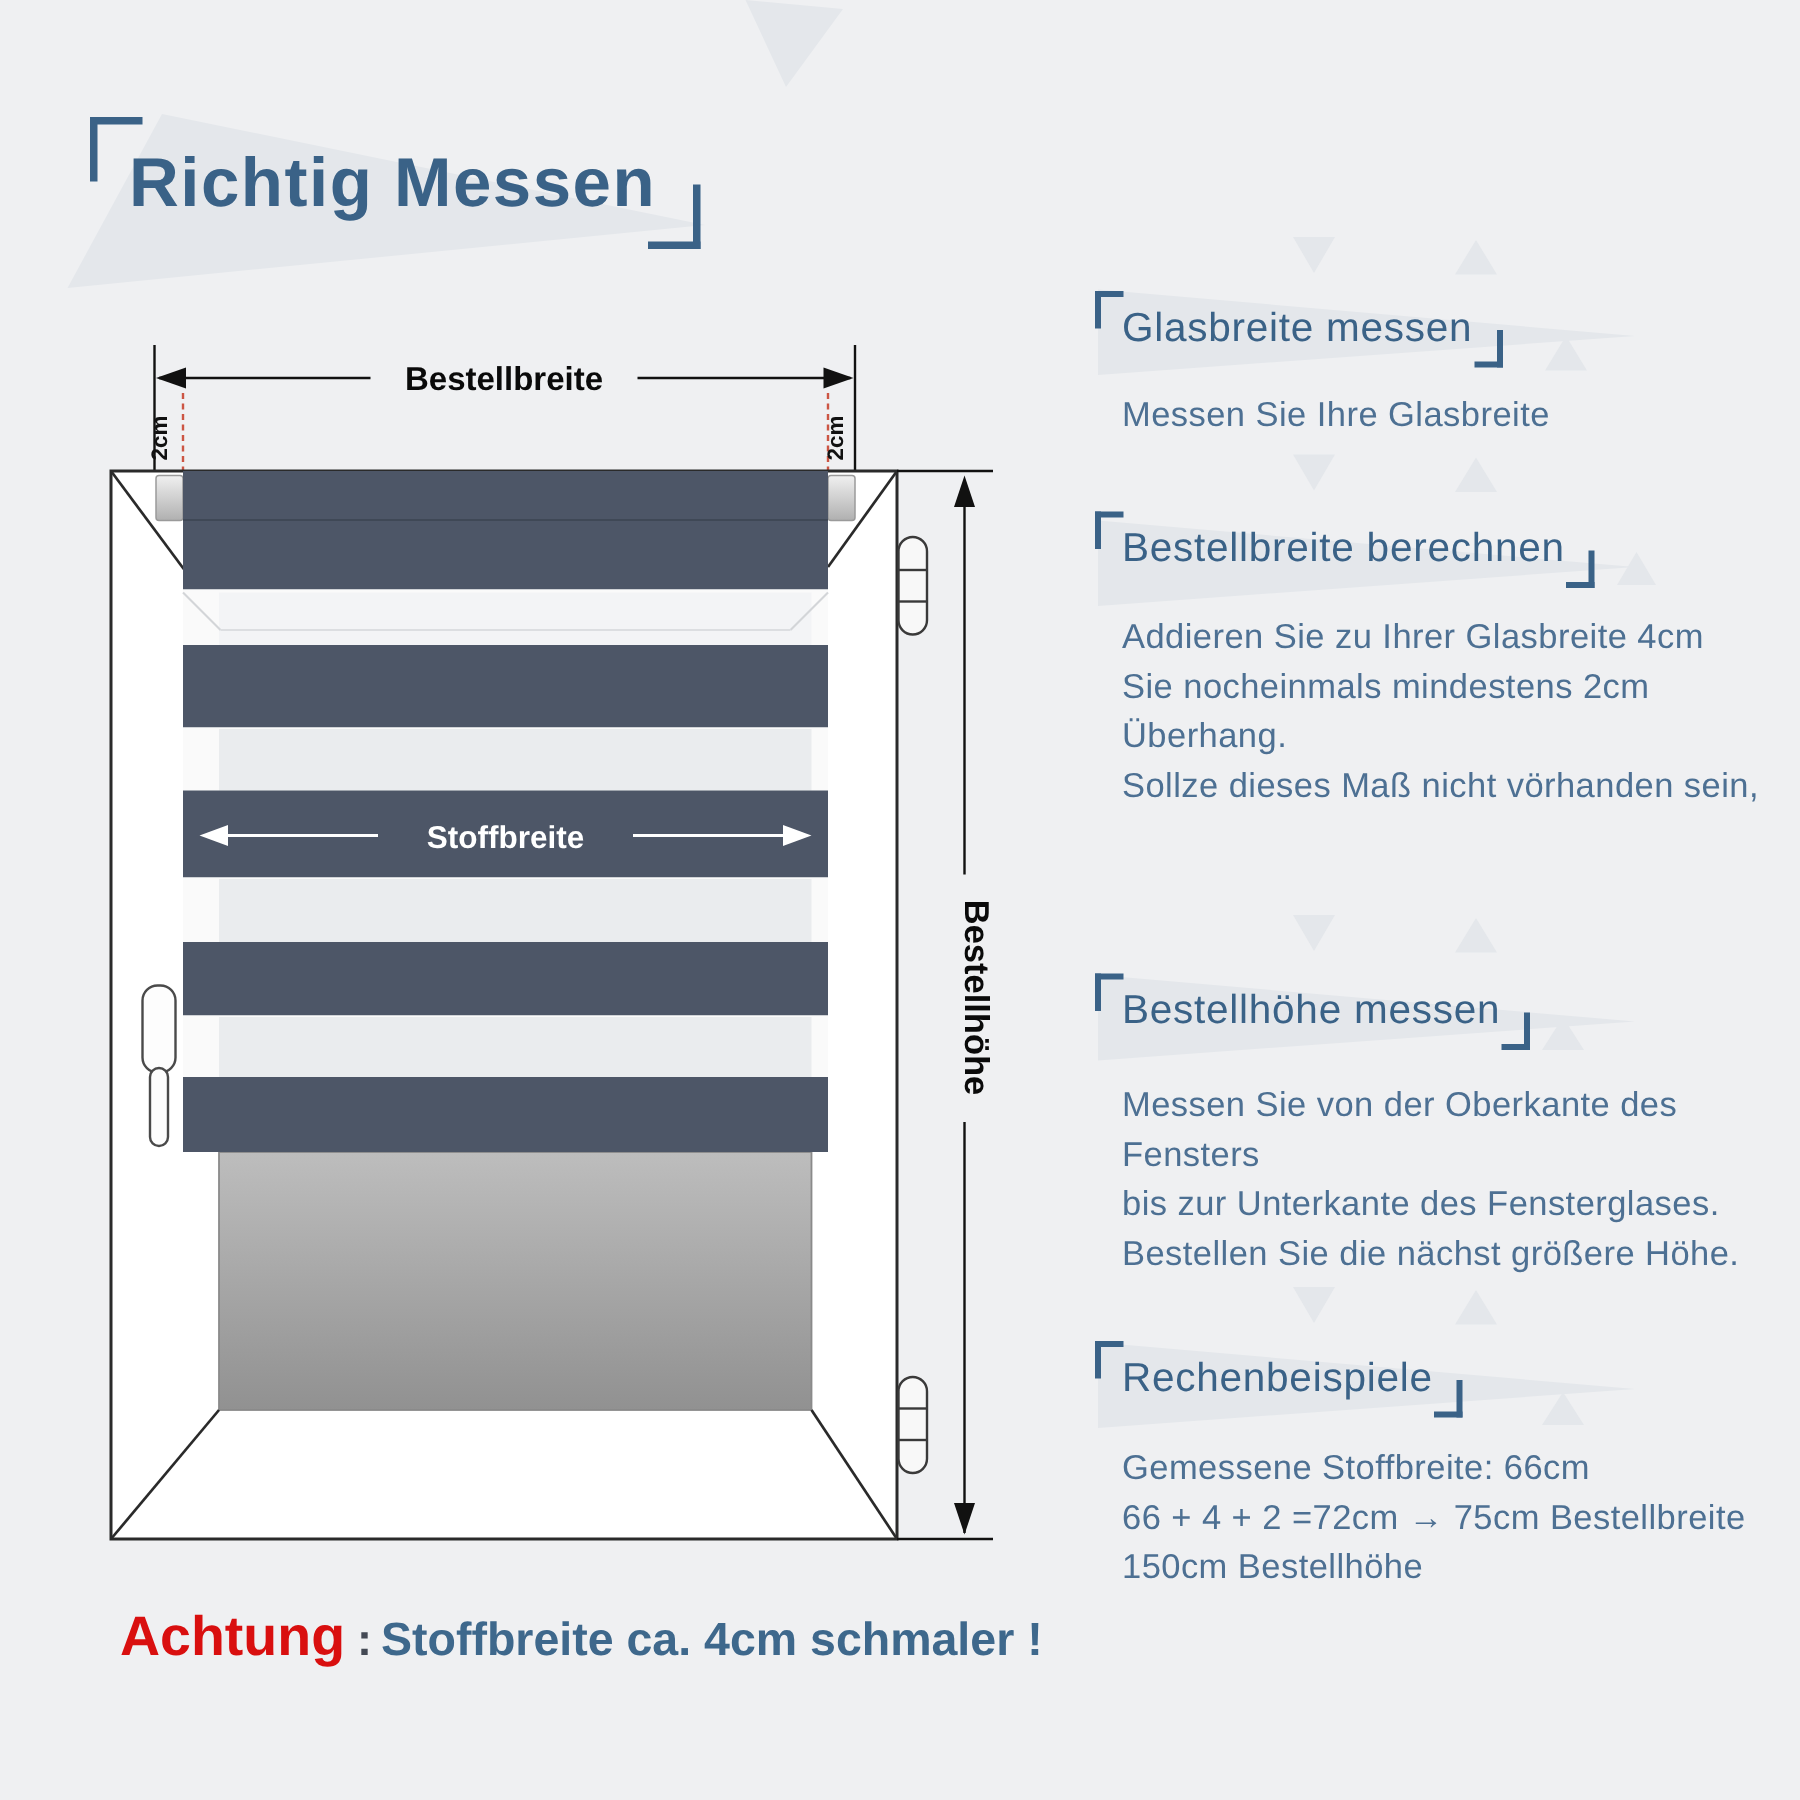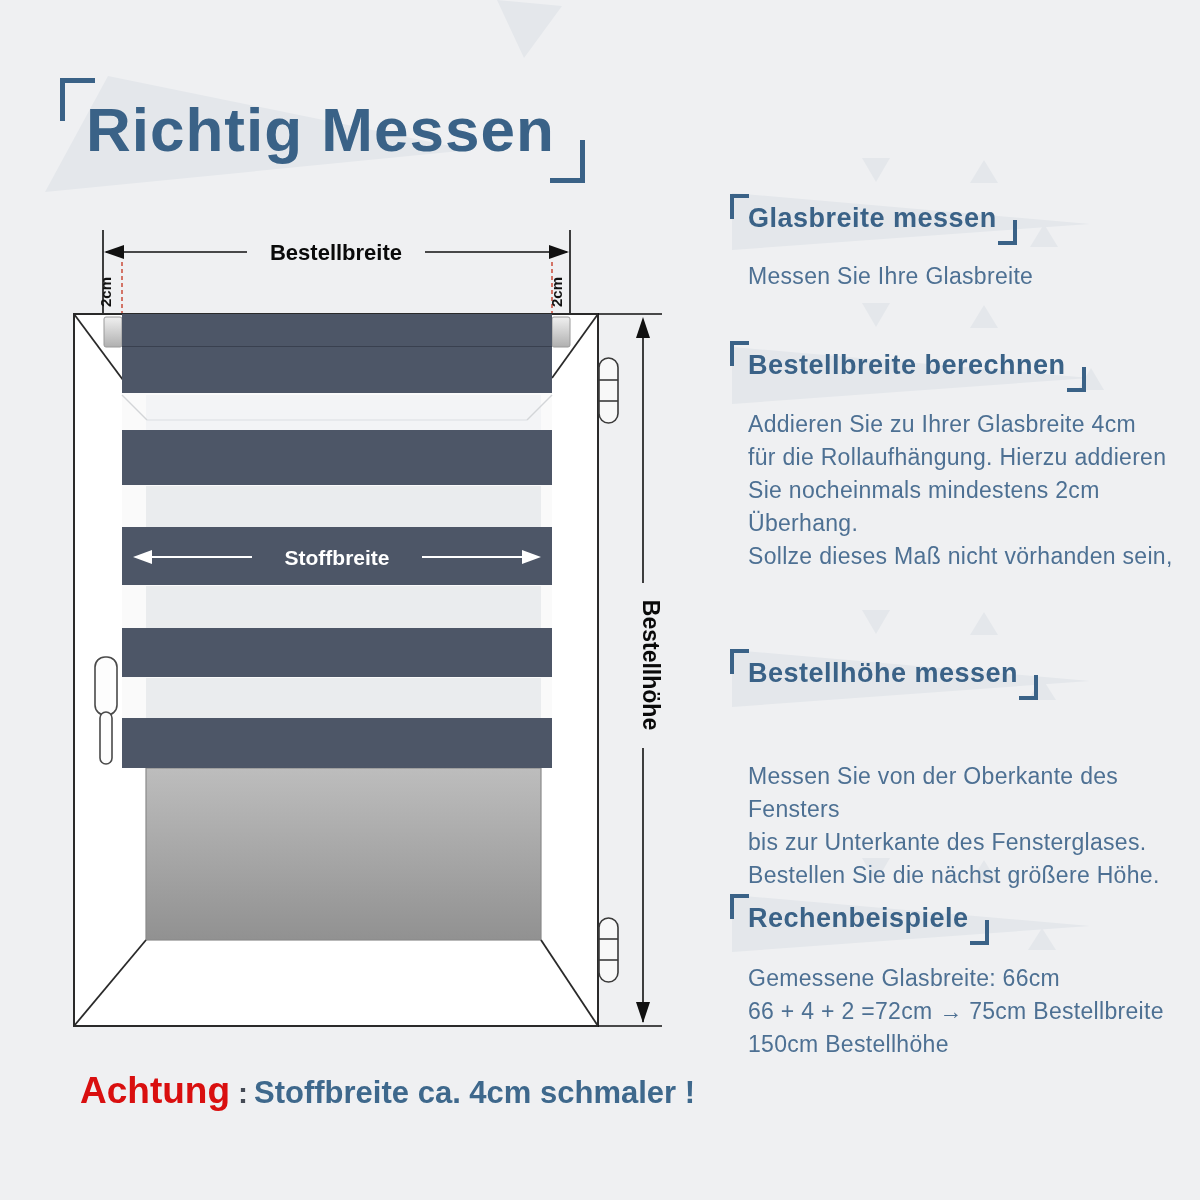--- a/index.html
+++ b/index.html
@@ -7,34 +7,34 @@
     width:1200px;height:1200px;position:relative;overflow:hidden;
     background:#eff0f2;
     font-family:"Liberation Sans", sans-serif;
   }
   #deco{position:absolute;left:0;top:0;z-index:0;}
   .layer{position:absolute;z-index:1;}
 
   
   .title{
     position:absolute;left:86px;top:94px;z-index:2;
-    font-size:62px;font-weight:bold;letter-spacing:1px;
+    font-size:46px;font-weight:bold;letter-spacing:1px;
     color:var(--accent,#3a6287);
   }
   .title .txt{position:relative;display:inline-block;}
   .br{position:absolute;}
   .title .br-tl{left:-26px;top:-16px;width:30px;height:38px;
     border-left:5px solid var(--accent);border-top:5px solid var(--accent);}
   .title .br-br{right:-30px;bottom:-18px;width:30px;height:38px;
     border-right:5px solid var(--accent);border-bottom:5px solid var(--accent);}
 
   
   .sec-h{
     position:absolute;left:748px;z-index:2;
-    font-size:27px;font-weight:bold;color:var(--accent);
+    font-size:27px;font-weight:normal;color:var(--accent);
     letter-spacing:0.5px;
   }
   .sec-h .txt{position:relative;display:inline-block;}
   .sec-h .br-tl{left:-18px;top:-9px;width:15px;height:21px;
     border-left:4px solid var(--accent);border-top:4px solid var(--accent);}
   .sec-h .br-br{right:-20px;bottom:-11px;width:15px;height:21px;
     border-right:4px solid var(--accent);border-bottom:4px solid var(--accent);}
 
   .sec-body{
     position:absolute;left:748px;z-index:2;
@@ -200,48 +200,47 @@
 
 <div class="sec-h" style="top:350px">
   <span class="txt">
     <span class="br br-tl"></span>
     <span>Bestellbreite berechnen</span>
     <span class="br br-br"></span>
   </span>
 </div>
 <div class="sec-body" style="top:408px">
   <div>Addieren Sie zu Ihrer Glasbreite  4cm</div>
-  <div>für die Rollaufhängung. Hierzu addieren</div>
   <div>Sie nocheinmals mindestens 2cm</div>
   <div>Überhang.</div>
   <div>Sollze dieses Maß nicht vörhanden sein,</div>
 </div>
 
 <div class="sec-h" style="top:658px">
   <span class="txt">
     <span class="br br-tl"></span>
     <span>Bestellhöhe messen</span>
     <span class="br br-br"></span>
   </span>
 </div>
-<div class="sec-body" style="top:760px">
+<div class="sec-body" style="top:720px">
   <div>Messen Sie von der Oberkante des</div>
   <div>Fensters</div>
   <div>bis zur Unterkante des Fensterglases.</div>
   <div>Bestellen Sie die nächst größere Höhe.</div>
 </div>
 
 <div class="sec-h" style="top:903px">
   <span class="txt">
     <span class="br br-tl"></span>
     <span>Rechenbeispiele</span>
     <span class="br br-br"></span>
   </span>
 </div>
 <div class="sec-body" style="top:962px">
-  <div>Gemessene Glasbreite: 66cm</div>
+  <div>Gemessene Stoffbreite: 66cm</div>
   <div>66 + 4 + 2 =72cm → 75cm Bestellbreite</div>
   <div>150cm Bestellhöhe</div>
 </div>
 
 <div class="warning">
   <span class="w-label">Achtung</span><span class="w-sep">:</span><span class="w-text">Stoffbreite ca. 4cm schmaler !</span>
 </div>
 
 </body></html>

